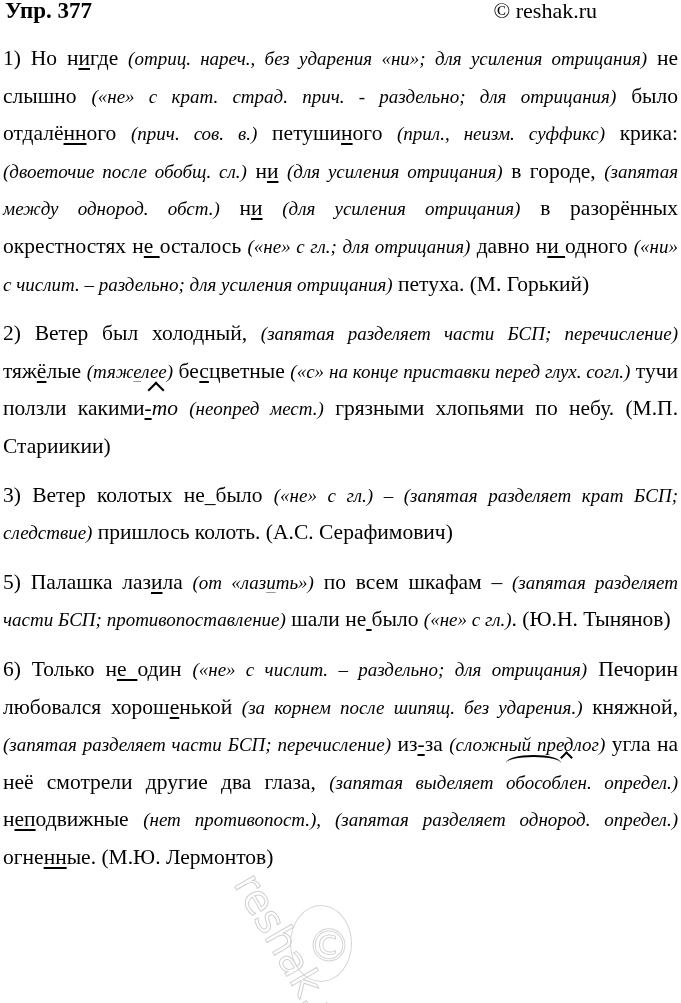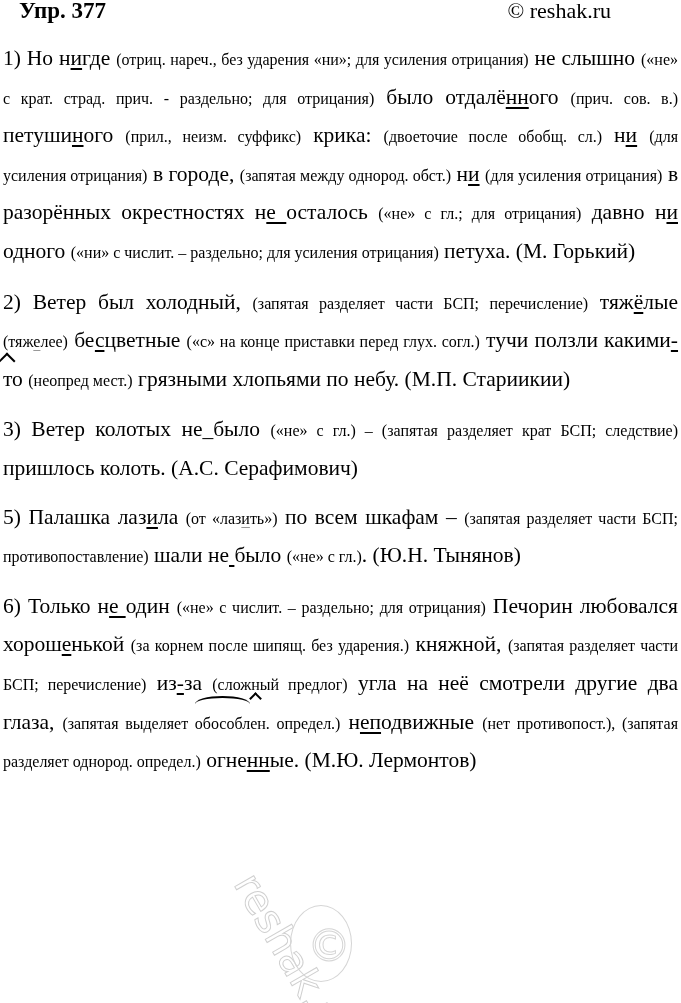--- a/index.html
+++ b/index.html
@@ -1,27 +1,27 @@
 <!DOCTYPE html>
 <html><head>
 <meta charset="utf-8">
 <style>
   html, body { margin:0; padding:0; background:#ffffff; }
   body { width:681px; height:1003px; overflow:hidden; position:relative;
          font-family:"Liberation Serif", serif; color:#000; }
-  .header { position:absolute; top:0; left:16px; width:598px; height:30px; }
+  .header { position:absolute; top:0; left:2px; width:598px; height:30px; }
   .title { position:absolute; left:3px; top:-2px; font-weight:bold; font-size:23px; }
   .copyright { position:absolute; right:3px; top:-2px; font-size:22px; }
   .content { position:absolute; top:40px; left:3px; width:675px; }
   .para { font-size:21.5px; line-height:36.6px; text-align:justify; margin:0 0 12px 0; }
   .para .n { font-size:21.5px; }
-  .para .c { font-size:16px; }
+  .para .c { font-style:italic; font-size:19px; }
   .u { text-decoration:underline; text-underline-offset:3px; }
   .ug { text-decoration:underline; text-decoration-color:#999; text-underline-offset:3px; }
-  .caret { position:relative; display:inline-block; }
+  .caret { position:relative; display:inline-block;font-style:italic; }
   .caret::before { content:""; position:absolute; left:-2px; top:-6px; width:10px; height:10px;
          border-left:2px solid #000; border-top:2px solid #000; transform:rotate(45deg); }
   .arc { position:relative; display:inline-block; }
   .arc::before { content:""; position:absolute; left:0; top:-10px; width:55px; height:14px;
          border-top:2.5px solid #000; border-radius:50% 50% 0 0; }
   .arc::after { content:""; position:absolute; left:56px; top:-12px; width:7px; height:7px;
          border-left:2px solid #000; border-top:2px solid #000; transform:rotate(45deg); }
   .watermark { position:absolute; left:255px; top:845px; width:150px; height:150px;
          pointer-events:none; opacity:0.35; }
   .wm-text { position:absolute; left:10px; top:20px; transform:rotate(60deg);

